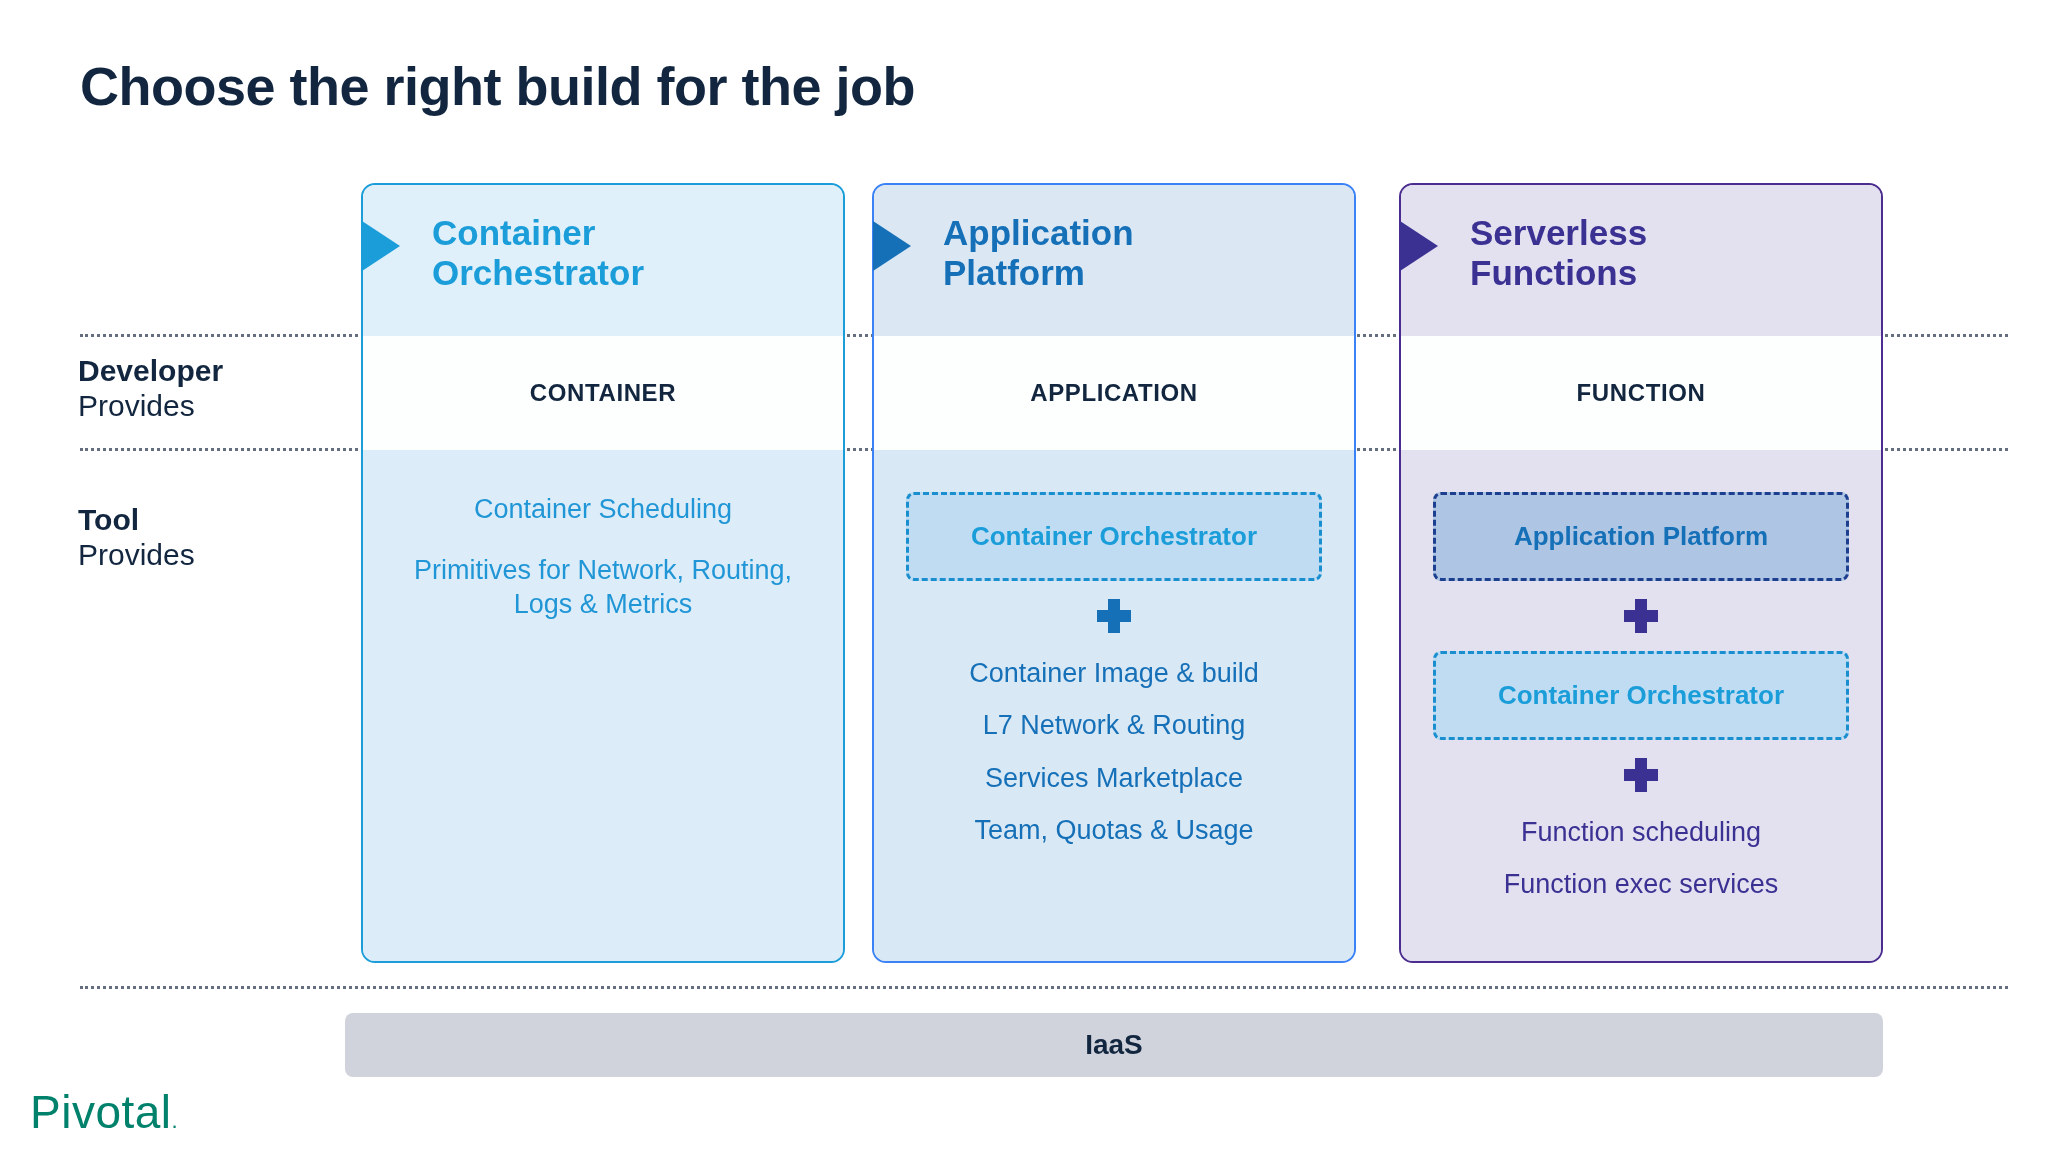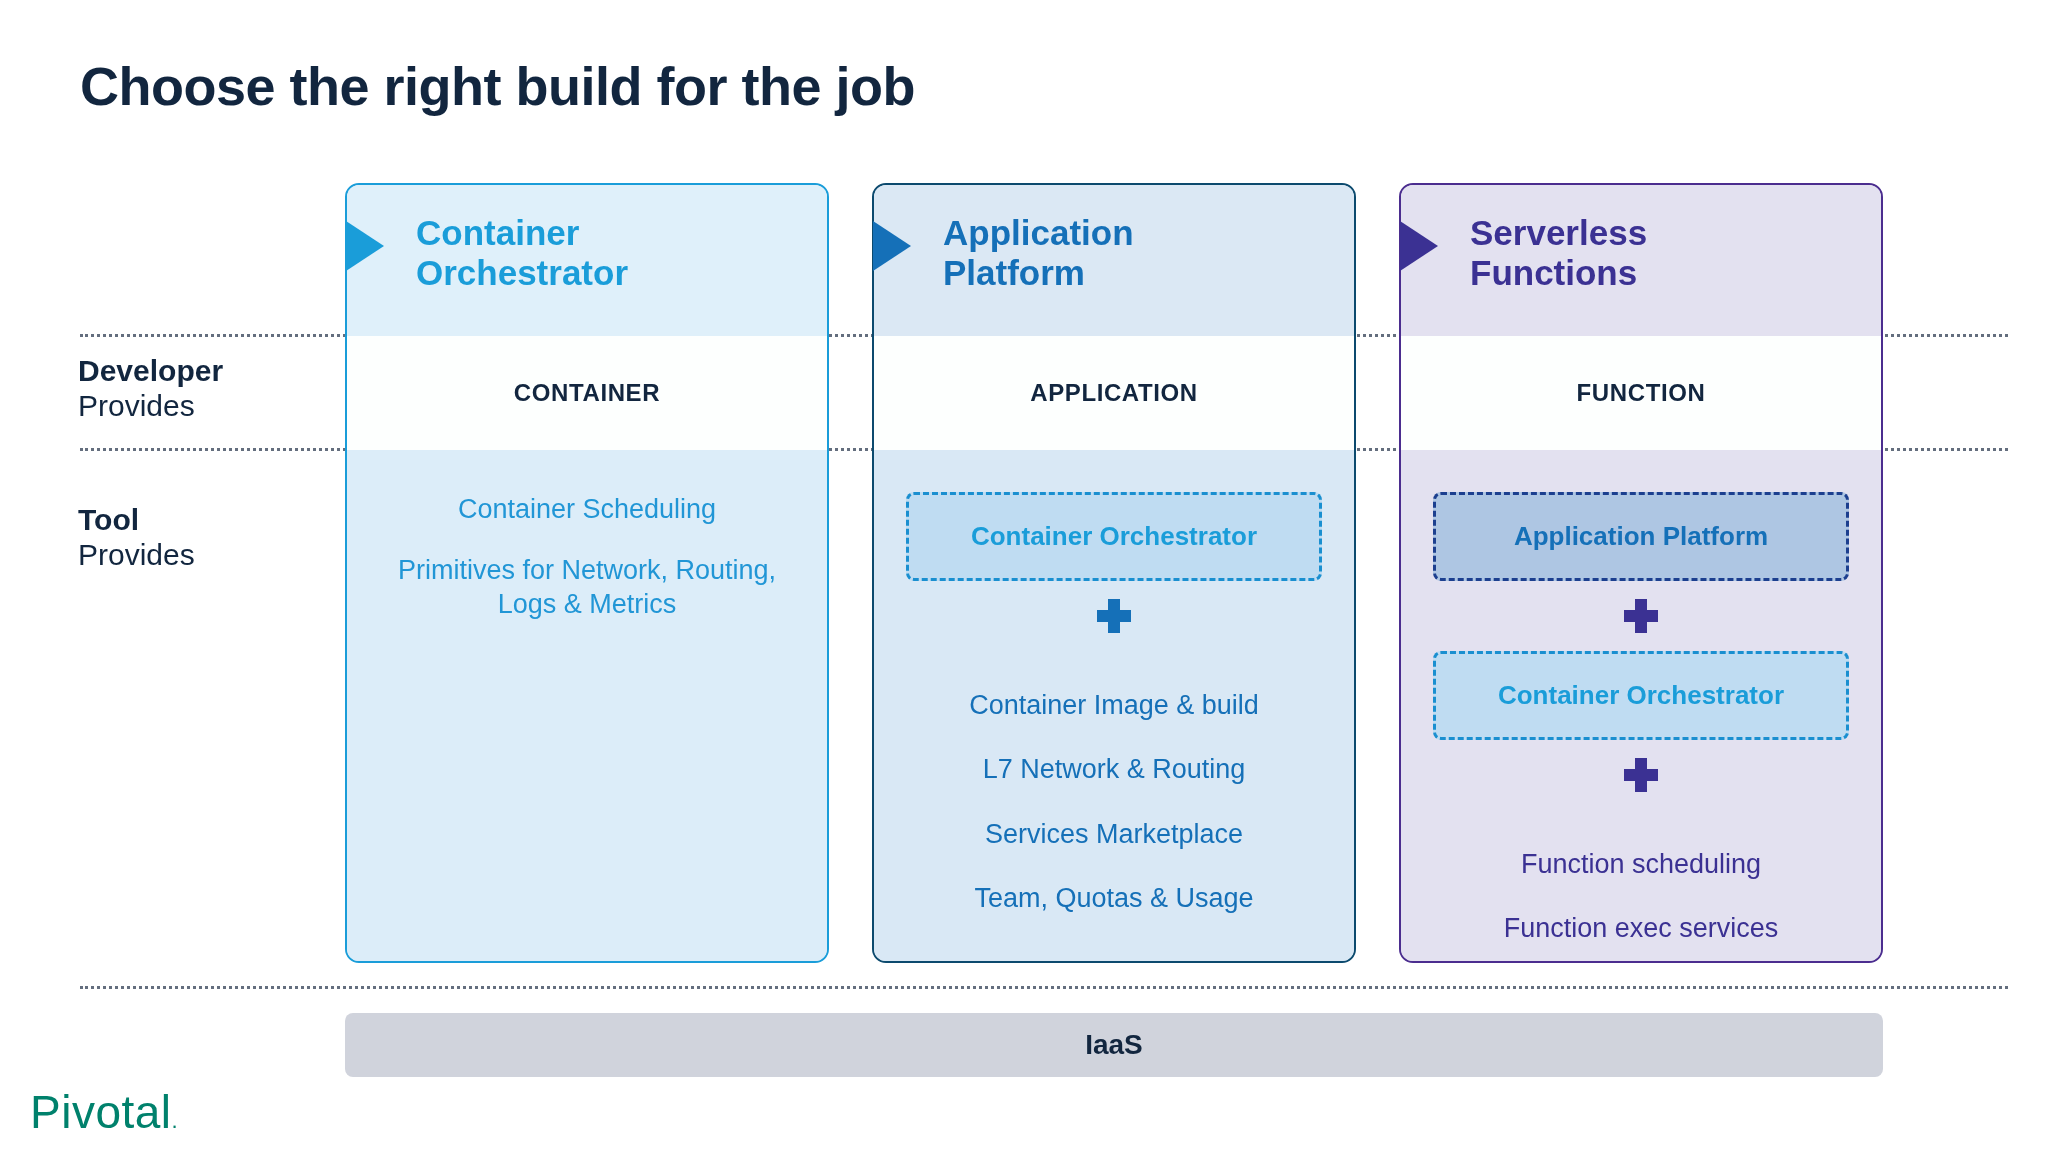--- a/index.html
+++ b/index.html
@@ -63,21 +63,21 @@
 
   
   .column {
     position: absolute;
     top: 183px;
     width: 484px;
     height: 780px;
     border-radius: 14px;
     box-sizing: border-box;
   }
-  #column-container   { left: 345px; padding-left: 28px; }
+  #column-container   { left: 361px; padding-left: 28px; }
   #column-application { left: 872px; }
   #column-serverless  { left: 1399px; }
 
   
   .col-band {
     position: absolute;
     left: 0;
     right: 0;
     box-sizing: border-box;
   }
@@ -87,21 +87,21 @@
 
   
   #column-container {
     border: 2px solid #1a9dd9;
     background: #dff0fa;
   }
   #column-container .band-header { background: #dff0fa; border-radius: 12px 12px 0 0;}
   #column-container .band-tool   { background: #dcedf9; border-radius: 0 0 12px 12px;}
 
   #column-application {
-    border: 2px solid #0c4a6e;
+    border: 2px solid #3b82f6;
     background: #dbe8f4;
   }
   #column-application .band-header { background: #dbe8f4; border-radius: 12px 12px 0 0;}
   #column-application .band-tool   { background: #d9e8f5; border-radius: 0 0 12px 12px;}
 
   #column-serverless {
     border: 2px solid #4b2d8f;
     background: #e2e0ef;
   }
   #column-serverless .band-header { background: #e3e1f0; border-radius: 12px 12px 0 0;}
@@ -221,21 +221,20 @@
 
   .tool-list {
     width: 100%;
     margin-top: 6px;
   }
   .tool-list-item {
     text-align: center;
     font-size: 27px;
     line-height: 1.2;
     margin-bottom: 20px;
-    margin-top: 32px;
   }
   #column-application .tool-list-item { color: #1570b8; }
   #column-serverless  .tool-list-item { color: #3b3193; }
 
   
   #iaas-bar {
     position: absolute;
     left: 345px;
     top: 1013px;
     width: 1538px;

